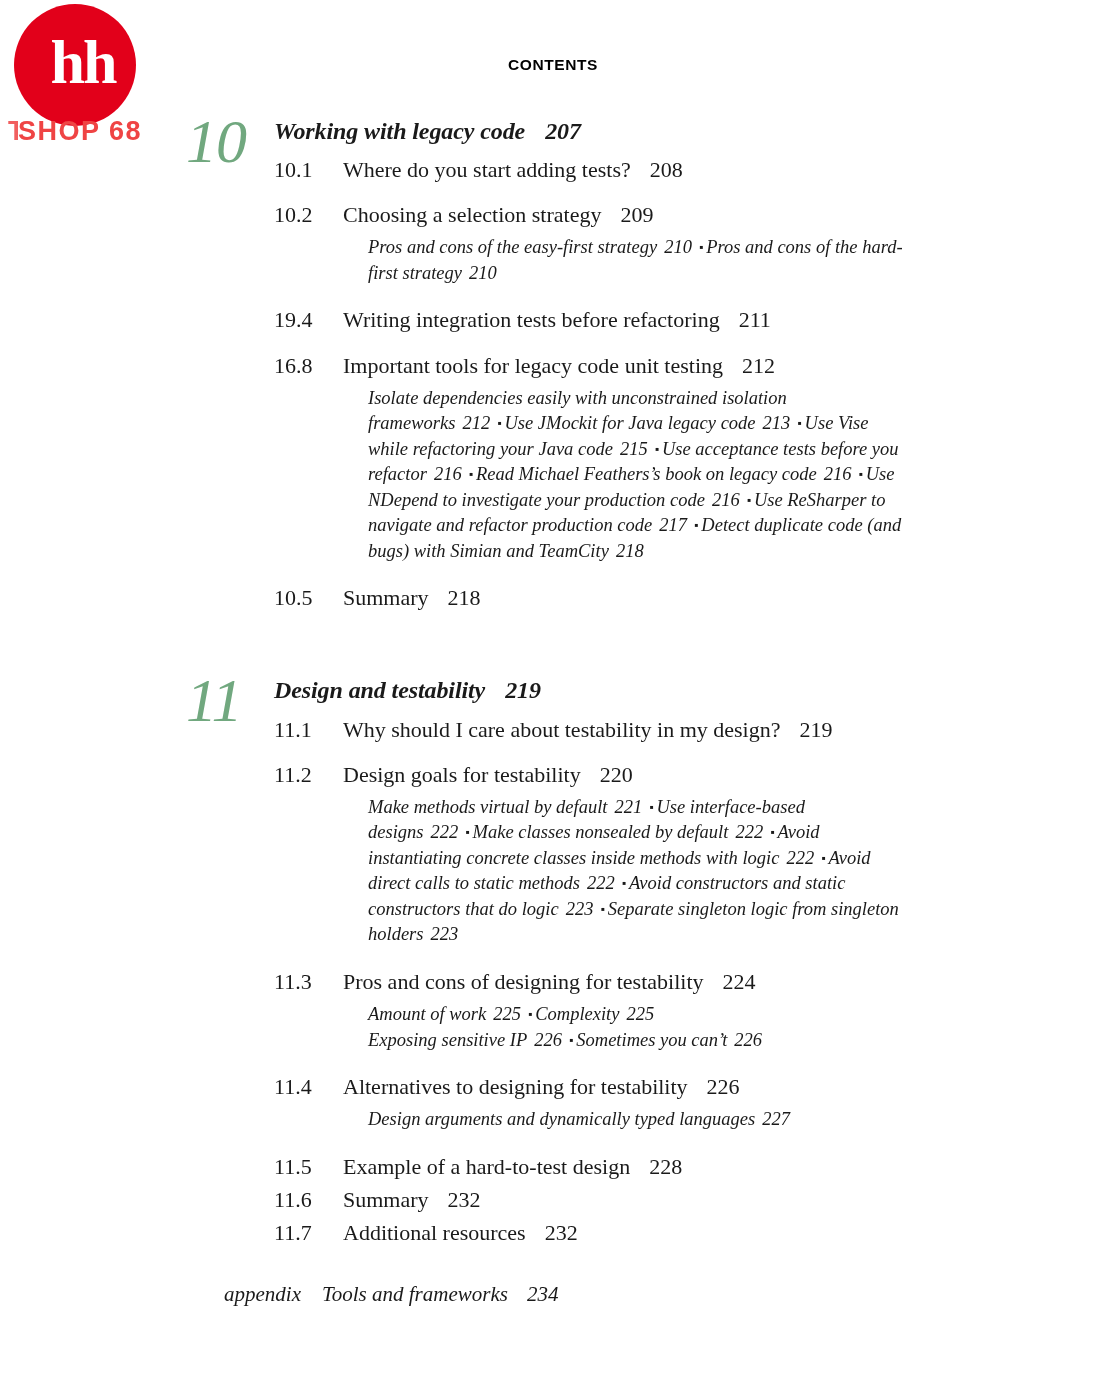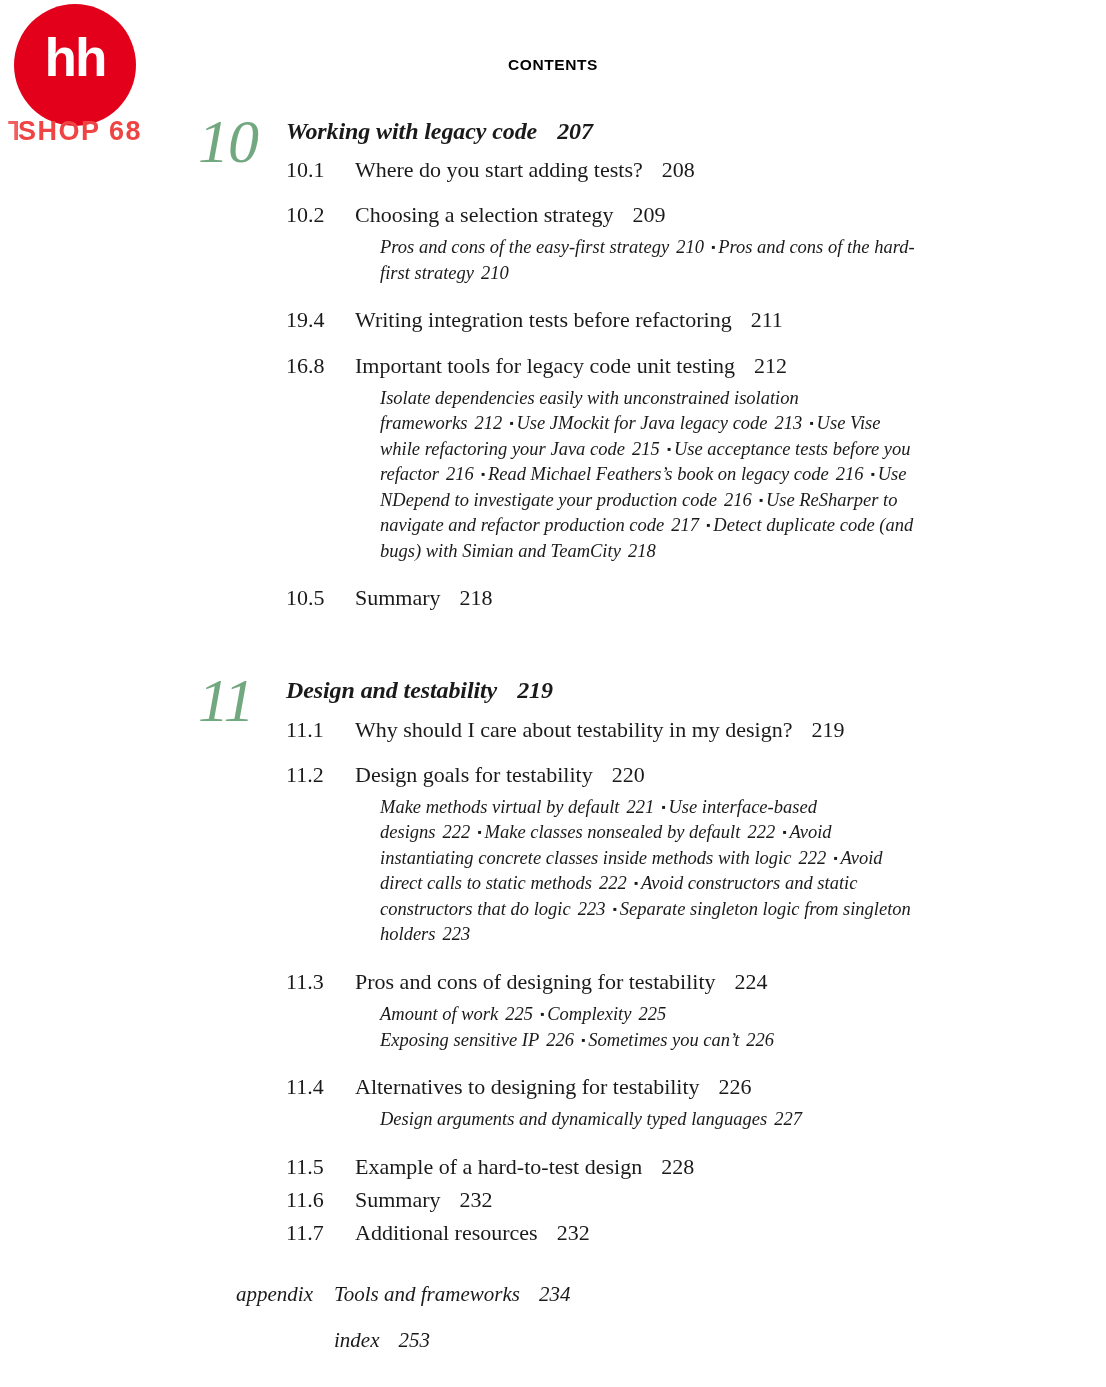--- a/index.html
+++ b/index.html
@@ -31,31 +31,31 @@
     position: absolute;
     left: 14px;
     top: 4px;
     width: 122px;
     height: 122px;
     border-radius: 50%;
     background: #e2001a;
   }
   #wm-hh {
     position: absolute;
-    left: 14px;
+    left: 22px;
     top: 4px;
     width: 122px;
     height: 122px;
     display: flex;
     align-items: center;
     justify-content: center;
     color: #ffffff;
-    font-family: Liberation Mono, monospace;
-    font-weight: 700;
-    font-size: 54px;
+    font-family: Liberation Serif, serif;
+    font-weight: 700;
+    font-size: 62px;
     letter-spacing: -2px;
     line-height: 1;
     padding-bottom: 6px;
     box-sizing: border-box;
   }
   #wm-shop {
     position: absolute;
     left: 0px;
     top: 118px;
     width: 150px;
@@ -86,21 +86,21 @@
     font-family: "Liberation Sans", "DejaVu Sans", sans-serif;
     font-weight: 700;
     font-size: 15.5px;
     letter-spacing: 0.6px;
     color: #000000;
   }
 
   
   #toc {
     position: absolute;
-    left: 12px;
+    left: 0;
     top: 92px;
     width: 912px;
   }
 
   .chapter {
     position: relative;
     margin-bottom: 0;
   }
 
   
@@ -357,20 +357,15 @@
 
     </div>
   </div>
 
   <div class="backmatter">
     <div class="bm-row">
       <span class="bm-label">appendix</span>
       <span class="bm-title">Tools and frameworks</span>
       <span class="pg">234</span>
     </div>
-    <div class="bm-row">
-      <span class="bm-label"></span>
-      <span class="bm-title">index</span>
-      <span class="pg">253</span>
-    </div>
   </div>
 
 </div>
 
 </body></html>

